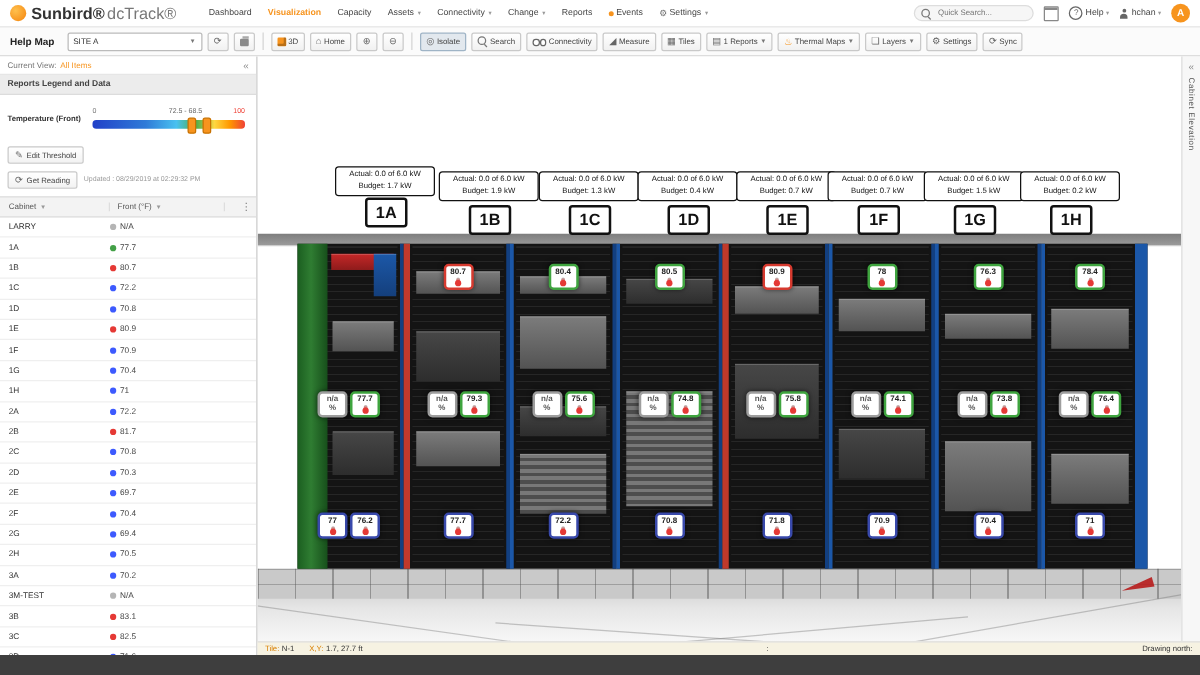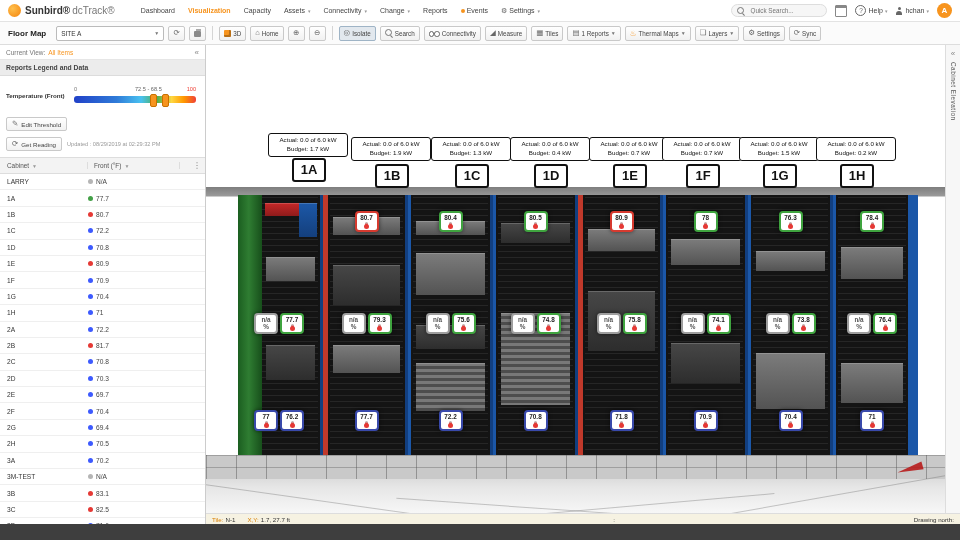--- a/index.html
+++ b/index.html
@@ -3,21 +3,21 @@
 <meta charset="utf-8">
 <style>
   html,body{margin:0;padding:0;width:960px;height:540px;overflow:hidden;background:#fff;
     font-family:"Liberation Sans", sans-serif;-webkit-font-smoothing:antialiased;}
   .app{position:absolute;inset:0;width:960px;height:540px;background:#fff;}
 
   
   .navbar{position:absolute;top:0;left:0;right:0;height:22px;background:#fff;border-bottom:1px solid #e3e3e3;
     display:flex;align-items:center;padding:0 8px;box-sizing:border-box;z-index:20;}
   .logo-sun{width:13px;height:13px;border-radius:50%;background:radial-gradient(circle at 35% 35%,#ffc04d,#f7941e 72%);display:inline-block;margin-right:4px;flex:0 0 auto;}
-  .brand{font-size:10px;font-weight:bold;color:#333;}
+  .brand{font-size:13px;font-weight:bold;color:#333;}
   .brand .sub{font-weight:normal;color:#777;margin-left:2px;}
   .nav-menu{display:flex;gap:13px;margin-left:26px;align-items:center;}
   .nav-item{font-size:7px;color:#444;cursor:pointer;white-space:nowrap;display:flex;align-items:center;gap:2px;}
   .nav-item.active{color:#f7941e;font-weight:bold;}
   .nav-item.dd::after{content:"▾";font-size:5px;color:#999;margin-left:1px;}
   .evdot{width:4px;height:4px;background:#f7941e;border-radius:50%;display:inline-block;}
   .gear{font-size:7px;color:#666;}
   .nav-right{margin-left:auto;display:flex;align-items:center;gap:8px;}
   .searchbox{width:96px;height:13px;border:1px solid #ddd;border-radius:7px;background:#f6f6f6;display:flex;align-items:center;padding:0 5px;gap:3px;box-sizing:border-box;}
   .searchbox input{border:0;background:transparent;outline:none;font-size:6.3px;color:#555;width:100%;font-family:"Liberation Sans",sans-serif;}
@@ -179,21 +179,21 @@
         </span>
       <span class="navlabel">
           <i class="i-user"></i>
           <span>hchan</span>
         </span>
       <span class="avatar">A</span>
     </div>
   </header>
 
   <div class="toolbar">
-    <span class="tb-title">Floor Map</span>
+    <span class="tb-title">Help Map</span>
     <div class="tb-select">
         <span>SITE A</span>
         <span class="car">▼</span>
       </div>
     <div class="tb-btn icononly">
         <span class="uicon">⟳</span>
       </div>
     <div class="tb-btn icononly">
         <i class="i-print"></i>
       </div>

